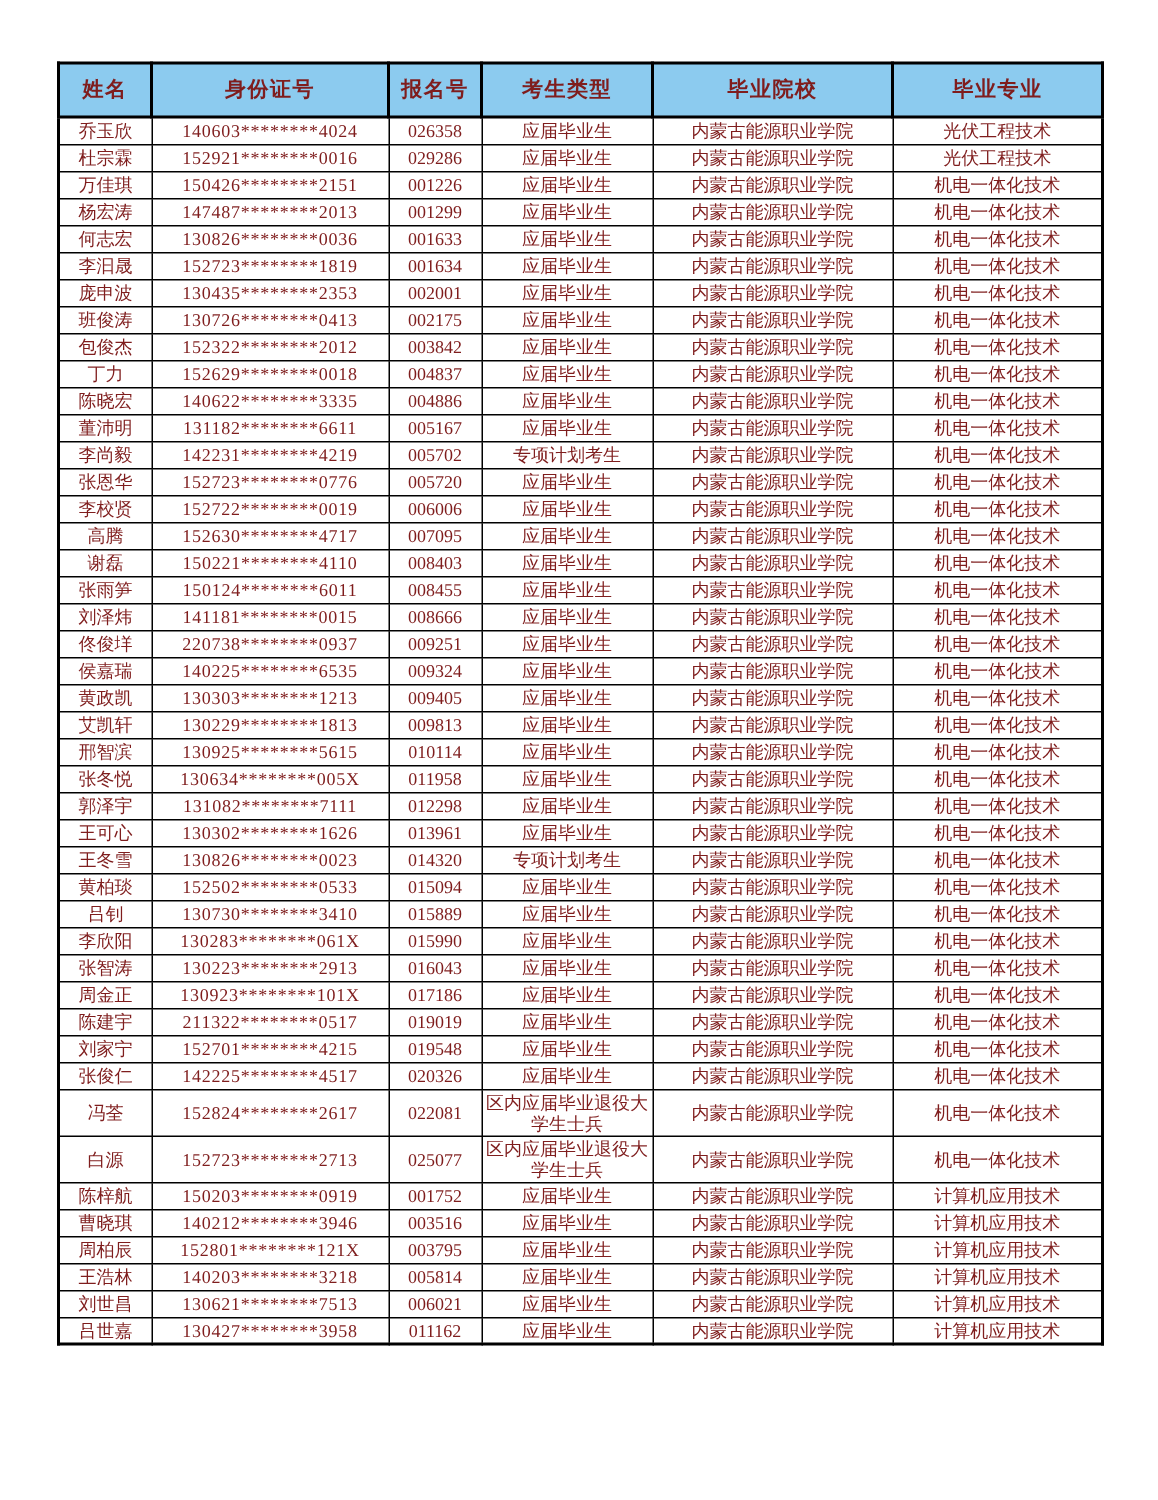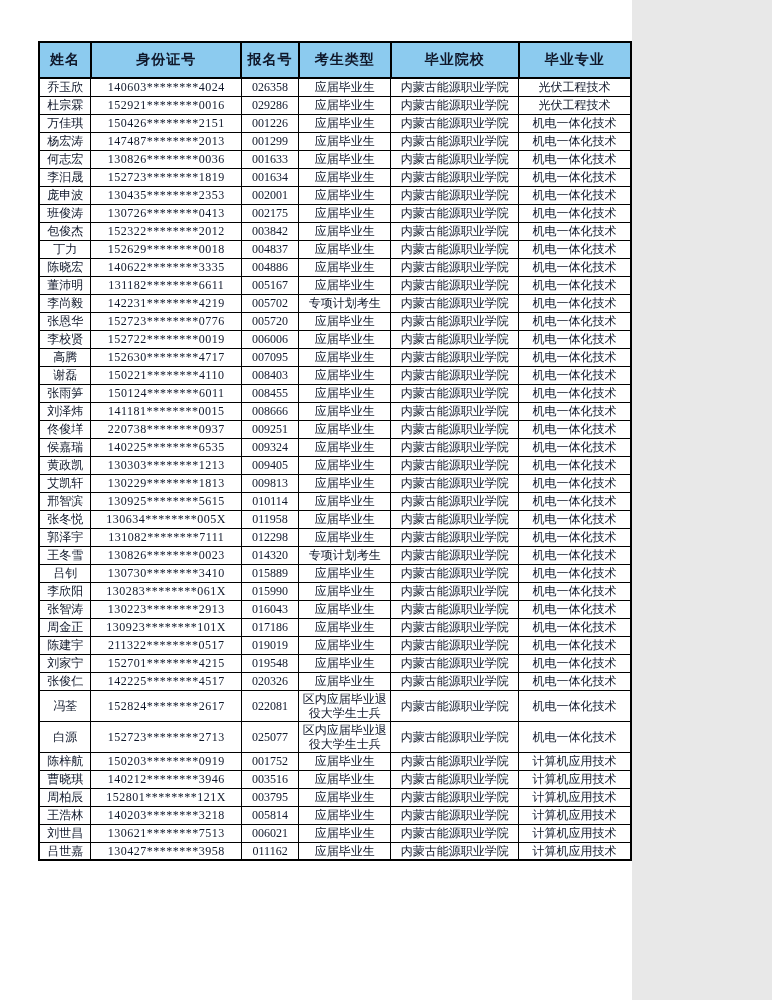--- a/index.html
+++ b/index.html
@@ -1,23 +1,23 @@
 <!DOCTYPE html>
 <html><head>
 <meta charset="utf-8">
 <style>
   * { margin: 0; padding: 0; box-sizing: border-box; }
   html, body { background: #e8e8e8; }
   .page {
     position: relative;
-    width: 632px;
+    width: 772px;
     height: 1000px;
     background: #ffffff;
     font-family: "Liberation Serif", "DejaVu Serif", serif;
-    color: #0f172a;
+    color: #7f1d1d;
     overflow: hidden;
   }
   table.roster {
     position: absolute;
     left: 38px;
     top: 41px;
     border-collapse: collapse;
     table-layout: fixed;
     border: 2px solid #000;
   }
@@ -276,24 +276,40 @@
         </tr>
         <tr>
           <td>郭泽宇</td>
           <td class="id-cell">131082********7111</td>
           <td>012298</td>
           <td>应届毕业生</td>
           <td>内蒙古能源职业学院</td>
           <td>机电一体化技术</td>
         </tr>
         <tr>
+          <td>王可心</td>
+          <td class="id-cell">130302********1626</td>
+          <td>013961</td>
+          <td>应届毕业生</td>
+          <td>内蒙古能源职业学院</td>
+          <td>机电一体化技术</td>
+        </tr>
+        <tr>
           <td>王冬雪</td>
           <td class="id-cell">130826********0023</td>
           <td>014320</td>
           <td>专项计划考生</td>
+          <td>内蒙古能源职业学院</td>
+          <td>机电一体化技术</td>
+        </tr>
+        <tr>
+          <td>黄柏琰</td>
+          <td class="id-cell">152502********0533</td>
+          <td>015094</td>
+          <td>应届毕业生</td>
           <td>内蒙古能源职业学院</td>
           <td>机电一体化技术</td>
         </tr>
         <tr>
           <td>吕钊</td>
           <td class="id-cell">130730********3410</td>
           <td>015889</td>
           <td>应届毕业生</td>
           <td>内蒙古能源职业学院</td>
           <td>机电一体化技术</td>

